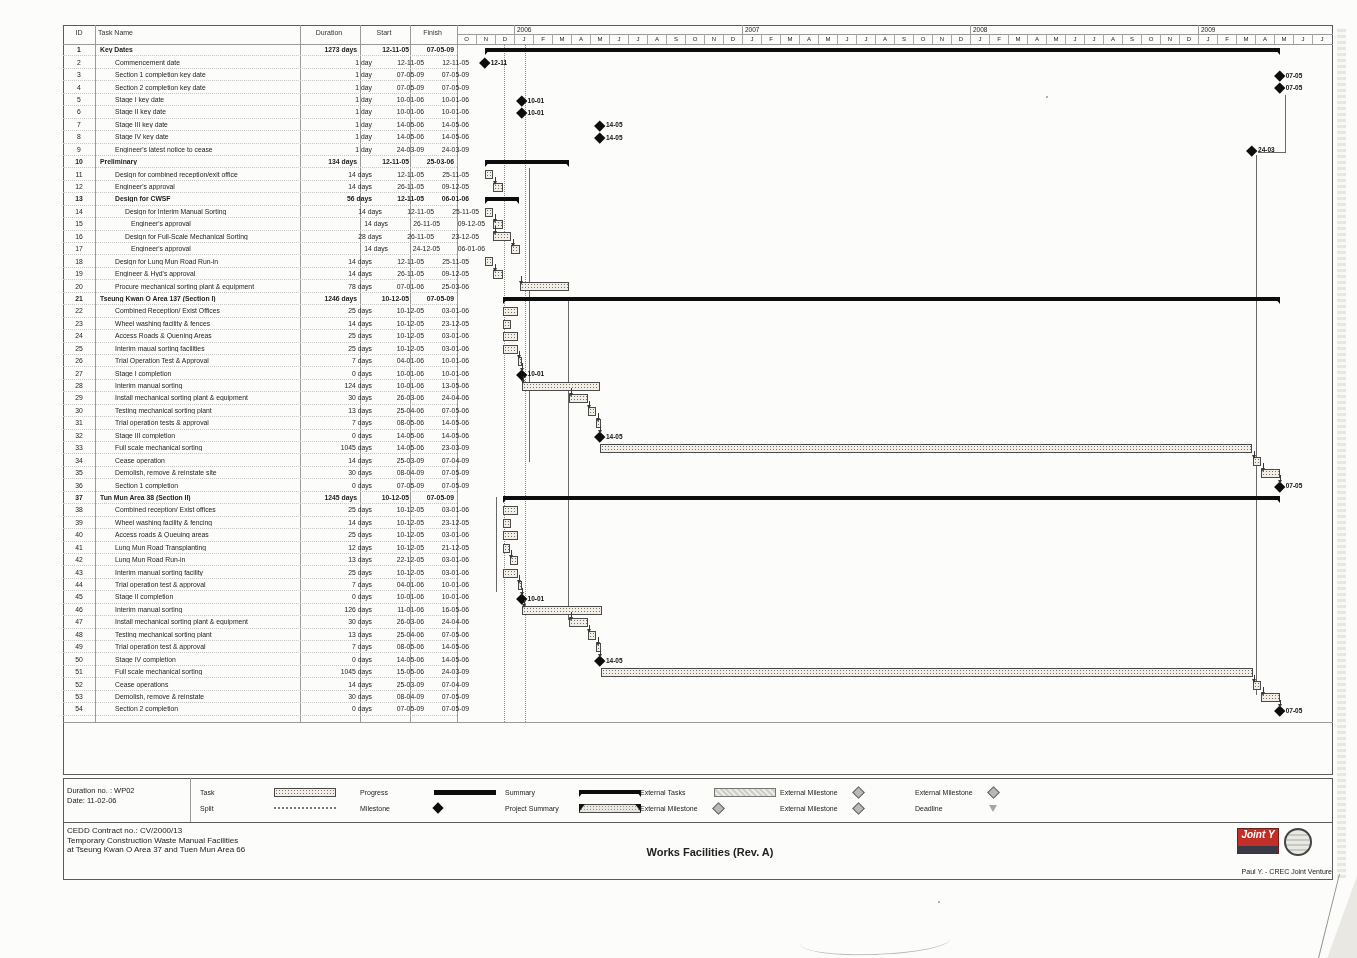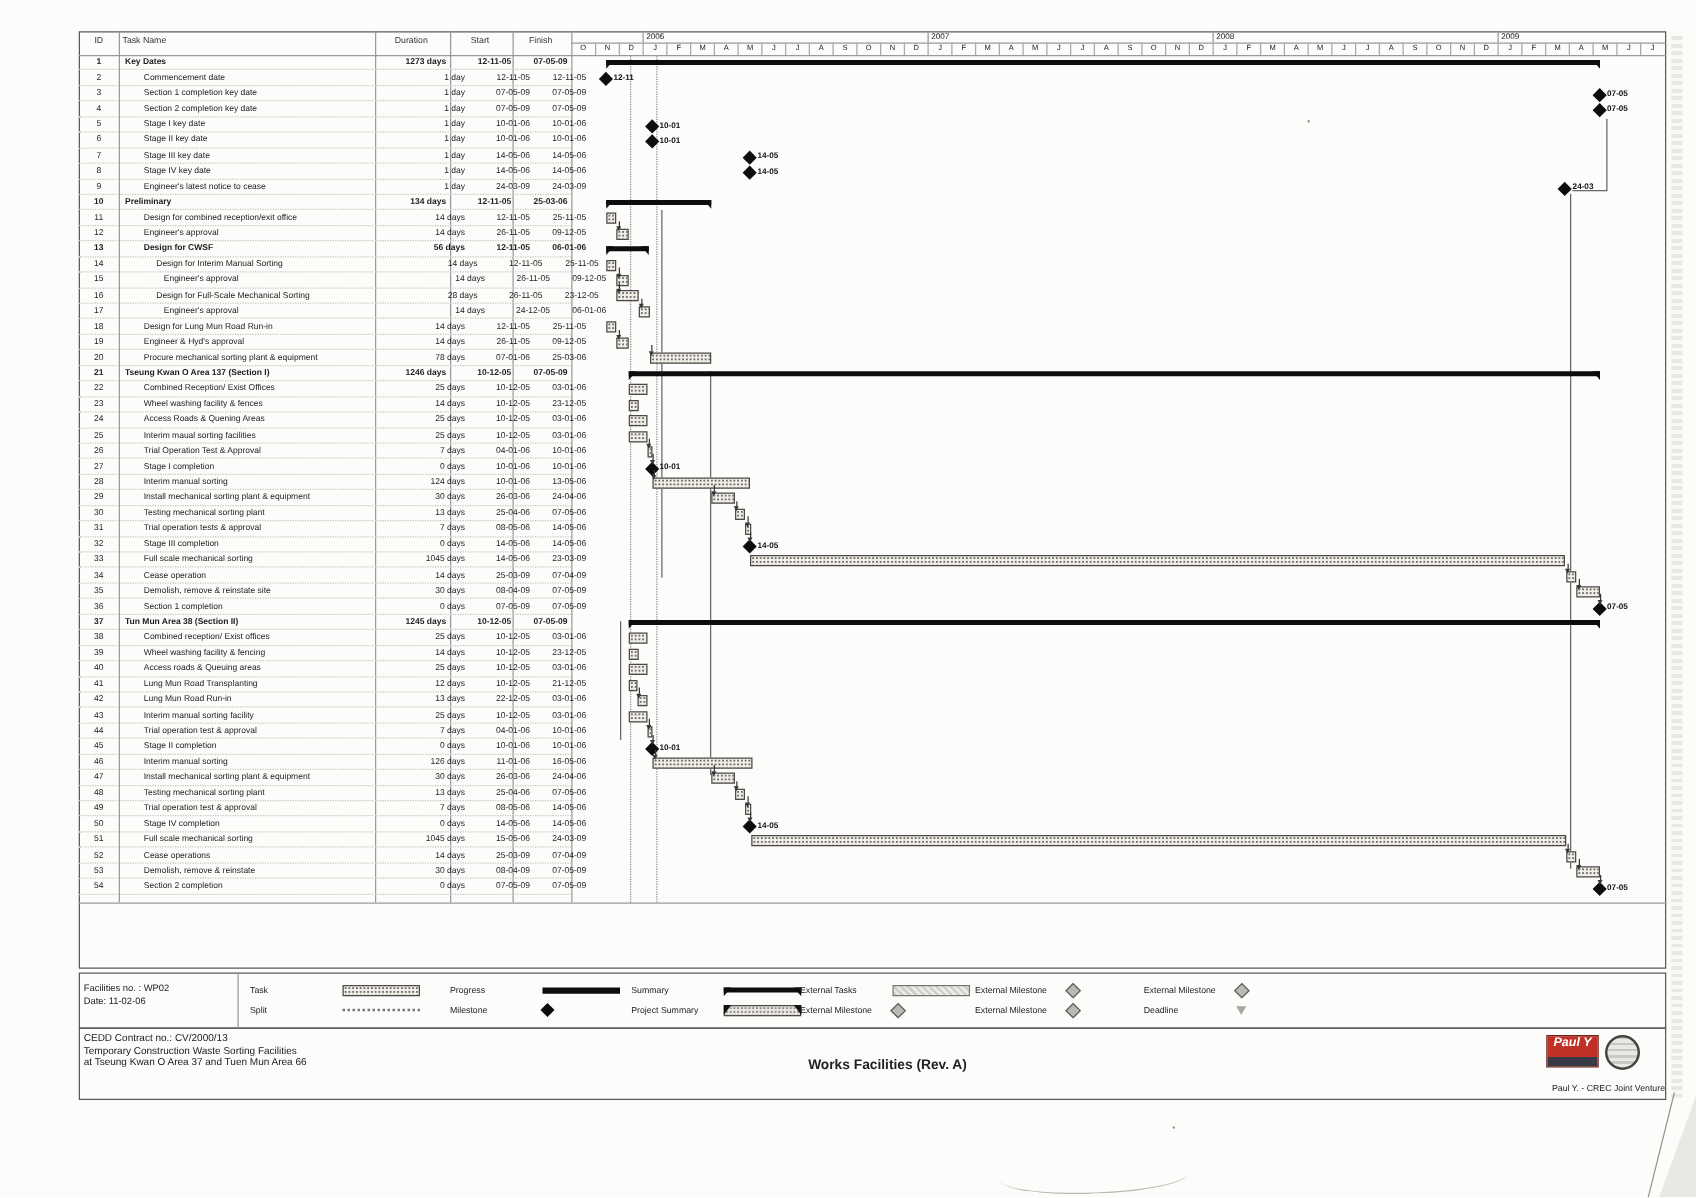--- a/index.html
+++ b/index.html
@@ -664,21 +664,21 @@
       <div class="bar-task" style="left: 1261.29px; top: 693.125px; width: 19.0871px;"></div>
       <div class="arr-line" style="left: 1262.79px; top: 687.125px; height: 5px;"></div>
       <div class="arr-head" style="left: 1260.79px; top: 691.625px;"></div>
       <div class="mile" style="left: 1275.93px; top: 706.825px;"></div>
       <div class="mlbl" style="left: 1285.68px; top: 706.575px;">07-05</div>
       <div class="arr-line" style="left: 1279.68px; top: 699.575px; height: 5px;"></div>
       <div class="arr-head" style="left: 1277.68px; top: 704.075px;"></div>
     </div>
 
   <div class="lg-info">
-    <div>Facilities no. : WP02</div>
+    <div>Duration no. : WP02</div>
     <div>Date: 11-02-06</div>
   </div>
   <div class="abs" style="left:0;top:0;">
       <div class="lg-entry" style="left: 200px; top: 785px;">
         <div class="lg-label">Task</div>
         <div class="symwrap">
           <div class="sym-task"></div>
         </div>
       </div>
       <div class="lg-entry" style="left: 360px; top: 785px;">
@@ -744,25 +744,25 @@
       <div class="lg-entry" style="left: 915px; top: 801px;">
         <div class="lg-label">Deadline</div>
         <div class="symwrap">
           <div class="sym-deadline"></div>
         </div>
       </div>
     </div>
 
   <div class="ft-left">
     <div>CEDD Contract no.: CV/2000/13</div>
-    <div>Temporary Construction Waste Sorting Facilities</div>
+    <div>Temporary Construction Waste Manual Facilities</div>
     <div>at Tseung Kwan O Area 37 and Tuen Mun Area 66</div>
   </div>
   <div class="ft-title">Works Facilities (Rev. A)</div>
-  <div class="logo-pauly">Paul Y</div>
+  <div class="logo-pauly">Joint Y</div>
   <div class="logo-globe"></div>
   <div class="jv-text">Paul Y. - CREC Joint Venture</div>
 
   <div class="edge-strip"></div>
   <div class="fold"></div>
   <div class="fold-line"></div>
   <div class="curve"></div>
   <div class="speck" style="left:938px;top:901px;"></div>
   <div class="speck" style="left:1046px;top:96px;"></div>
 

